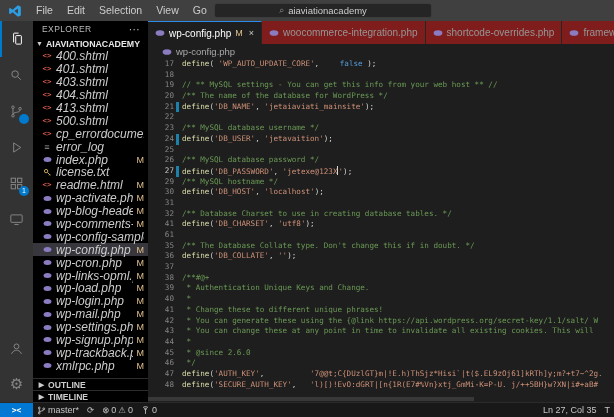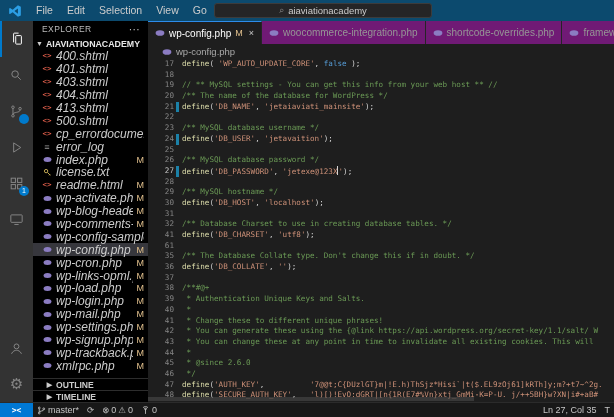--- a/index.html
+++ b/index.html
@@ -1,21 +1,21 @@
 <!DOCTYPE html>
 <html><head>
 <meta charset="utf-8">
 <style>
   * { margin:0; padding:0; box-sizing:border-box; }
   html,body { width:614px; height:417px; overflow:hidden; background:#1e1e1e;
     font-family:"Liberation Sans", sans-serif; -webkit-font-smoothing:antialiased; }
   .app { width:614px; height:417px; display:flex; flex-direction:column; }
 
   
-  .titlebar { height:21px; background:#0c4a6e; display:flex; align-items:center;
+  .titlebar { height:21px; background:#404040; display:flex; align-items:center;
     color:#cccccc; font-size:10.5px; flex:0 0 auto; position:relative; }
   .vscode-logo { width:16px; height:14px; margin:0 6px 0 7px; }
   .menu-item { padding:0 7px; line-height:21px; cursor:default; }
   .nav-arrows { display:flex; gap:10px; margin-left:18px; color:#9b9b9b; font-size:11px; }
   .searchbox { position:absolute; left:214px; top:3px; width:218px; height:15px;
     background:#252526; border:1px solid #3c3c3c; border-radius:3px; color:#cccccc;
     font-size:9.5px; display:flex; align-items:center; justify-content:center; gap:4px; }
   .searchbox .mag { font-size:9px; color:#9b9b9b; }
 
   
@@ -46,46 +46,46 @@
   .file-row { height:12.9px; display:flex; align-items:center; gap:4px; padding-left:9px;
     padding-right:4px; cursor:pointer; white-space:nowrap; }
   .file-row.selected { background:#37373d; }
   .file-name { flex:1 1 auto; overflow:hidden; font-size:12px; color:#cccccc;font-style:italic; }
   .file-badge { color:#e2c08d; font-size:9px; flex:0 0 auto; }
   .fi { width:10px; flex:0 0 auto; text-align:center; font-size:8px; line-height:10px; }
   .fi-html { color:#e25f4b; font-weight:bold; font-family:"DejaVu Sans Mono",monospace; font-size:7.5px; }
   .fi-log { color:#9a9a9a; font-size:9px; }
   .fi svg { width:9px; height:9px; vertical-align:middle; }
   .sb-flex { flex:1 1 auto; }
-  .sb-panel { height:12px; display:flex; align-items:center; gap:2px; padding-left:12px;
+  .sb-panel { height:12px; display:flex; align-items:center; gap:2px; padding-left:4px;
     font-weight:bold; font-size:8.6px; color:#cccccc; border-top:1px solid #2d2d2d; cursor:pointer; flex:0 0 auto;}
 
   
   .editor { flex:1 1 auto; display:flex; flex-direction:column; min-width:0; background:#1e1e1e; }
   .tabbar { height:23px; background:#252526; display:flex; flex:0 0 auto; overflow:hidden; }
-  .tab { display:flex; align-items:center; gap:4px; padding:0 7px; background:#701a75;
+  .tab { display:flex; align-items:center; gap:4px; padding:0 7px; background:#7f1d1d;
     color:#969696; font-size:10px; border-right:1px solid #252526; cursor:pointer; white-space:nowrap; }
   .tab.active { background:#1e1e1e; color:#ffffff; border-top:1px solid #2d8ceb; }
   .tab .mod { color:#e2c08d; font-size:9px; }
   .tab .close { color:#cccccc; font-size:9px; margin-left:2px; }
   .tab .php-ic { width:10px; height:8px; }
   .breadcrumb { height:15px; display:flex; align-items:center; gap:4px; padding-left:14px;
     color:#a9a9a9; font-size:9.5px; flex:0 0 auto; }
   .breadcrumb .php-ic { width:10px; height:8px; }
 
   
   .code { flex:1 1 auto; position:relative; overflow:hidden;
     font-family:"DejaVu Sans Mono","Liberation Mono",monospace; font-size:7.6px; }
   .line { height:10.7px; line-height:10.7px; display:flex; white-space:pre; }
   .ln { width:26px; text-align:right; color:#858585; flex:0 0 auto; }
   .ln.cur { color:#c6c6c6; }
   .gut { width:8px; flex:0 0 auto; position:relative; }
   .gut.mod::before { content:""; position:absolute; left:2px; top:0; bottom:0; width:2.5px; background:#1b81a8; }
   .codetext { flex:1; overflow:hidden; color:#d4d4d4; }
-  .fn { color:#dcdcaa; } .str { color:#ce9178; } .kw { color:#569cd6; }
+  .fn { color:#dcdcaa; } .str { color:#ce9178; } .kw { color:#569cd6;margin-left:16px; }
   .pn { color:#d4d4d4; } .cm { color:#6a9955; }
   .lk { color:#6a9955; }
   .cursor-caret { display:inline-block; width:1px; height:9px; background:#d4d4d4; vertical-align:-1px; }
   .hscroll { position:absolute; bottom:1px; left:0; width:70%; height:4px; background:#4f4f4f; opacity:.55; }
 
   
   .statusbar { height:15px; background:#181818; border-top:1px solid #2b2b2b; display:flex;
     align-items:center; color:#c5c5c5; font-size:9px; flex:0 0 auto; }
   .remote { width:33px; height:15px; background:#0078d4; color:#fff; display:flex;
     align-items:center; justify-content:center; font-size:8px; font-weight:bold; flex:0 0 auto; cursor:pointer;
@@ -389,32 +389,31 @@
           <div class="line"><span class="ln">18</span><span class="gut"></span><span class="codetext"></span></div>
           <div class="line"><span class="ln">19</span><span class="gut"></span><span class="codetext"><span class="cm">// ** MySQL settings - You can get this info from your web host ** //</span></span></div>
           <div class="line"><span class="ln">20</span><span class="gut"></span><span class="codetext"><span class="cm">/** The name of the database for WordPress */</span></span></div>
           <div class="line"><span class="ln">21</span><span class="gut mod"></span><span class="codetext"><span class="fn">define</span><span class="pn">(</span><span class="str">'DB_NAME'</span><span class="pn">, </span><span class="str">'jetaiaviati_mainsite'</span><span class="pn">);</span></span></div>
           <div class="line"><span class="ln">22</span><span class="gut"></span><span class="codetext"></span></div>
           <div class="line"><span class="ln">23</span><span class="gut"></span><span class="codetext"><span class="cm">/** MySQL database username */</span></span></div>
           <div class="line"><span class="ln">24</span><span class="gut mod"></span><span class="codetext"><span class="fn">define</span><span class="pn">(</span><span class="str">'DB_USER'</span><span class="pn">, </span><span class="str">'jetavaition'</span><span class="pn">);</span></span></div>
           <div class="line"><span class="ln">25</span><span class="gut"></span><span class="codetext"></span></div>
           <div class="line"><span class="ln">26</span><span class="gut"></span><span class="codetext"><span class="cm">/** MySQL database password */</span></span></div>
           <div class="line"><span class="ln cur">27</span><span class="gut mod"></span><span class="codetext"><span class="fn">define</span><span class="pn">(</span><span class="str">'DB_PASSWORD'</span><span class="pn">, </span><span class="str">'jetexe@123X</span><span class="cursor-caret"></span><span class="str">'</span><span class="pn">);</span></span></div>
-          <div class="line"><span class="ln">28</span><span class="gut"></span><span class="codetext"></span></div>
           <div class="line"><span class="ln">29</span><span class="gut"></span><span class="codetext"><span class="cm">/** MySQL hostname */</span></span></div>
           <div class="line"><span class="ln">30</span><span class="gut"></span><span class="codetext"><span class="fn">define</span><span class="pn">(</span><span class="str">'DB_HOST'</span><span class="pn">, </span><span class="str">'localhost'</span><span class="pn">);</span></span></div>
           <div class="line"><span class="ln">31</span><span class="gut"></span><span class="codetext"></span></div>
           <div class="line"><span class="ln">32</span><span class="gut"></span><span class="codetext"><span class="cm">/** Database Charset to use in creating database tables. */</span></span></div>
           <div class="line"><span class="ln">41</span><span class="gut"></span><span class="codetext"><span class="fn">define</span><span class="pn">(</span><span class="str">'DB_CHARSET'</span><span class="pn">, </span><span class="str">'utf8'</span><span class="pn">);</span></span></div>
           <div class="line"><span class="ln">61</span><span class="gut"></span><span class="codetext"></span></div>
           <div class="line"><span class="ln">35</span><span class="gut"></span><span class="codetext"><span class="cm">/** The Database Collate type. Don't change this if in doubt. */</span></span></div>
           <div class="line"><span class="ln">36</span><span class="gut"></span><span class="codetext"><span class="fn">define</span><span class="pn">(</span><span class="str">'DB_COLLATE'</span><span class="pn">, </span><span class="str">''</span><span class="pn">);</span></span></div>
           <div class="line"><span class="ln">37</span><span class="gut"></span><span class="codetext"></span></div>
           <div class="line"><span class="ln">38</span><span class="gut"></span><span class="codetext"><span class="cm">/**#@+</span></span></div>
-          <div class="line"><span class="ln">39</span><span class="gut"></span><span class="codetext"><span class="cm"> * Authentication Unique Keys and Salts.</span></span></div>
+          <div class="line"><span class="ln">39</span><span class="gut"></span><span class="codetext"><span class="cm"> * Authentication Unique Keys and Change.</span></span></div>
           <div class="line"><span class="ln">40</span><span class="gut"></span><span class="codetext"><span class="cm"> *</span></span></div>
           <div class="line"><span class="ln">41</span><span class="gut"></span><span class="codetext"><span class="cm"> * Change these to different unique phrases!</span></span></div>
           <div class="line"><span class="ln">42</span><span class="gut"></span><span class="codetext"><span class="cm"> * You can generate these using the {@link </span><span class="lk">https://api.wordpress.org/secret-key/1.1/salt/</span><span class="cm"> W</span></span></div>
           <div class="line"><span class="ln">43</span><span class="gut"></span><span class="codetext"><span class="cm"> * You can change these at any point in time to invalidate all existing cookies. This will </span></span></div>
           <div class="line"><span class="ln">44</span><span class="gut"></span><span class="codetext"><span class="cm"> *</span></span></div>
           <div class="line"><span class="ln">45</span><span class="gut"></span><span class="codetext"><span class="cm"> * @since 2.6.0</span></span></div>
           <div class="line"><span class="ln">46</span><span class="gut"></span><span class="codetext"><span class="cm"> */</span></span></div>
           <div class="line"><span class="ln">47</span><span class="gut"></span><span class="codetext"><span class="fn">define</span><span class="pn">(</span><span class="str">'AUTH_KEY'</span><span class="pn">,</span><span class="pn">          </span><span class="str">'7@@t;C{DUzlGT}m|!E.h)ThSjz*Hisi`|t($.EL9zOj61]kRTh]y;m?+t7~^2g.</span></span></div>
           <div class="line"><span class="ln">48</span><span class="gut"></span><span class="codetext"><span class="fn">define</span><span class="pn">(</span><span class="str">'SECURE_AUTH_KEY'</span><span class="pn">,</span><span class="pn">   </span><span class="str">'l)[)!EvO:dGRT|[n{1R(E7#%Vn}xtj_GmMi-K=P-U. j/++5BH}w?XN|i#+aB#</span></span></div>
           <div class="hscroll"></div>

